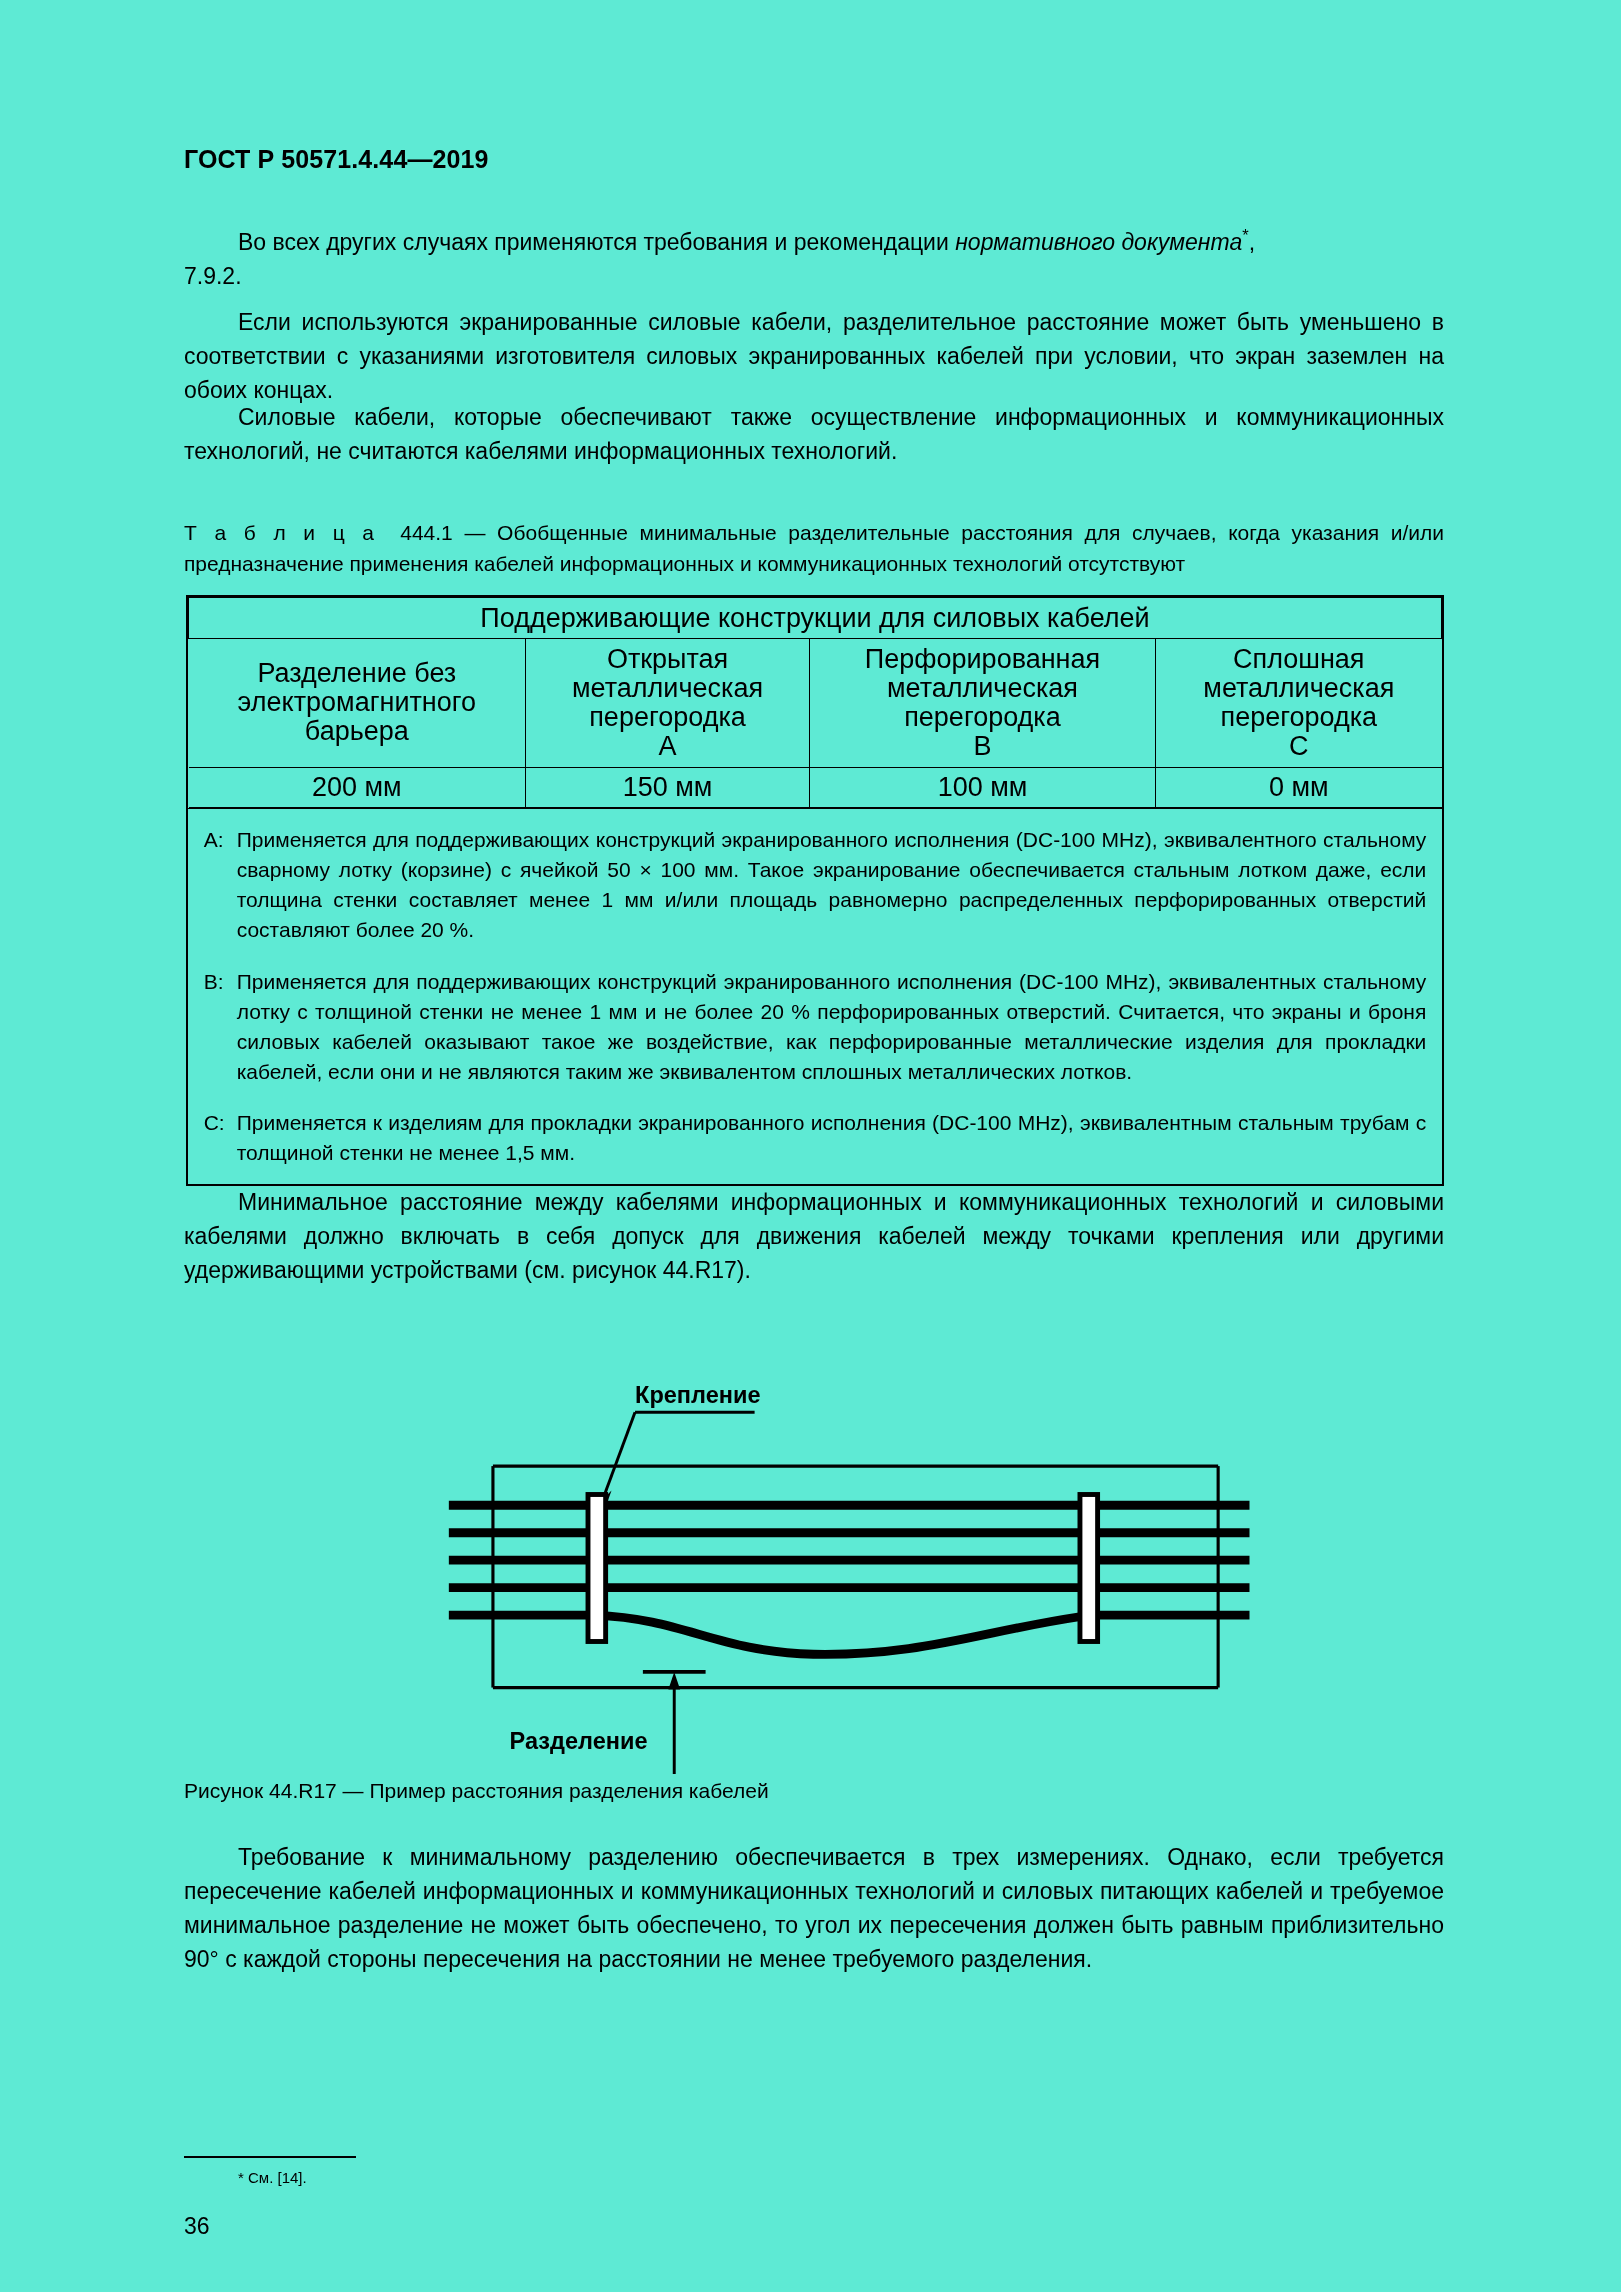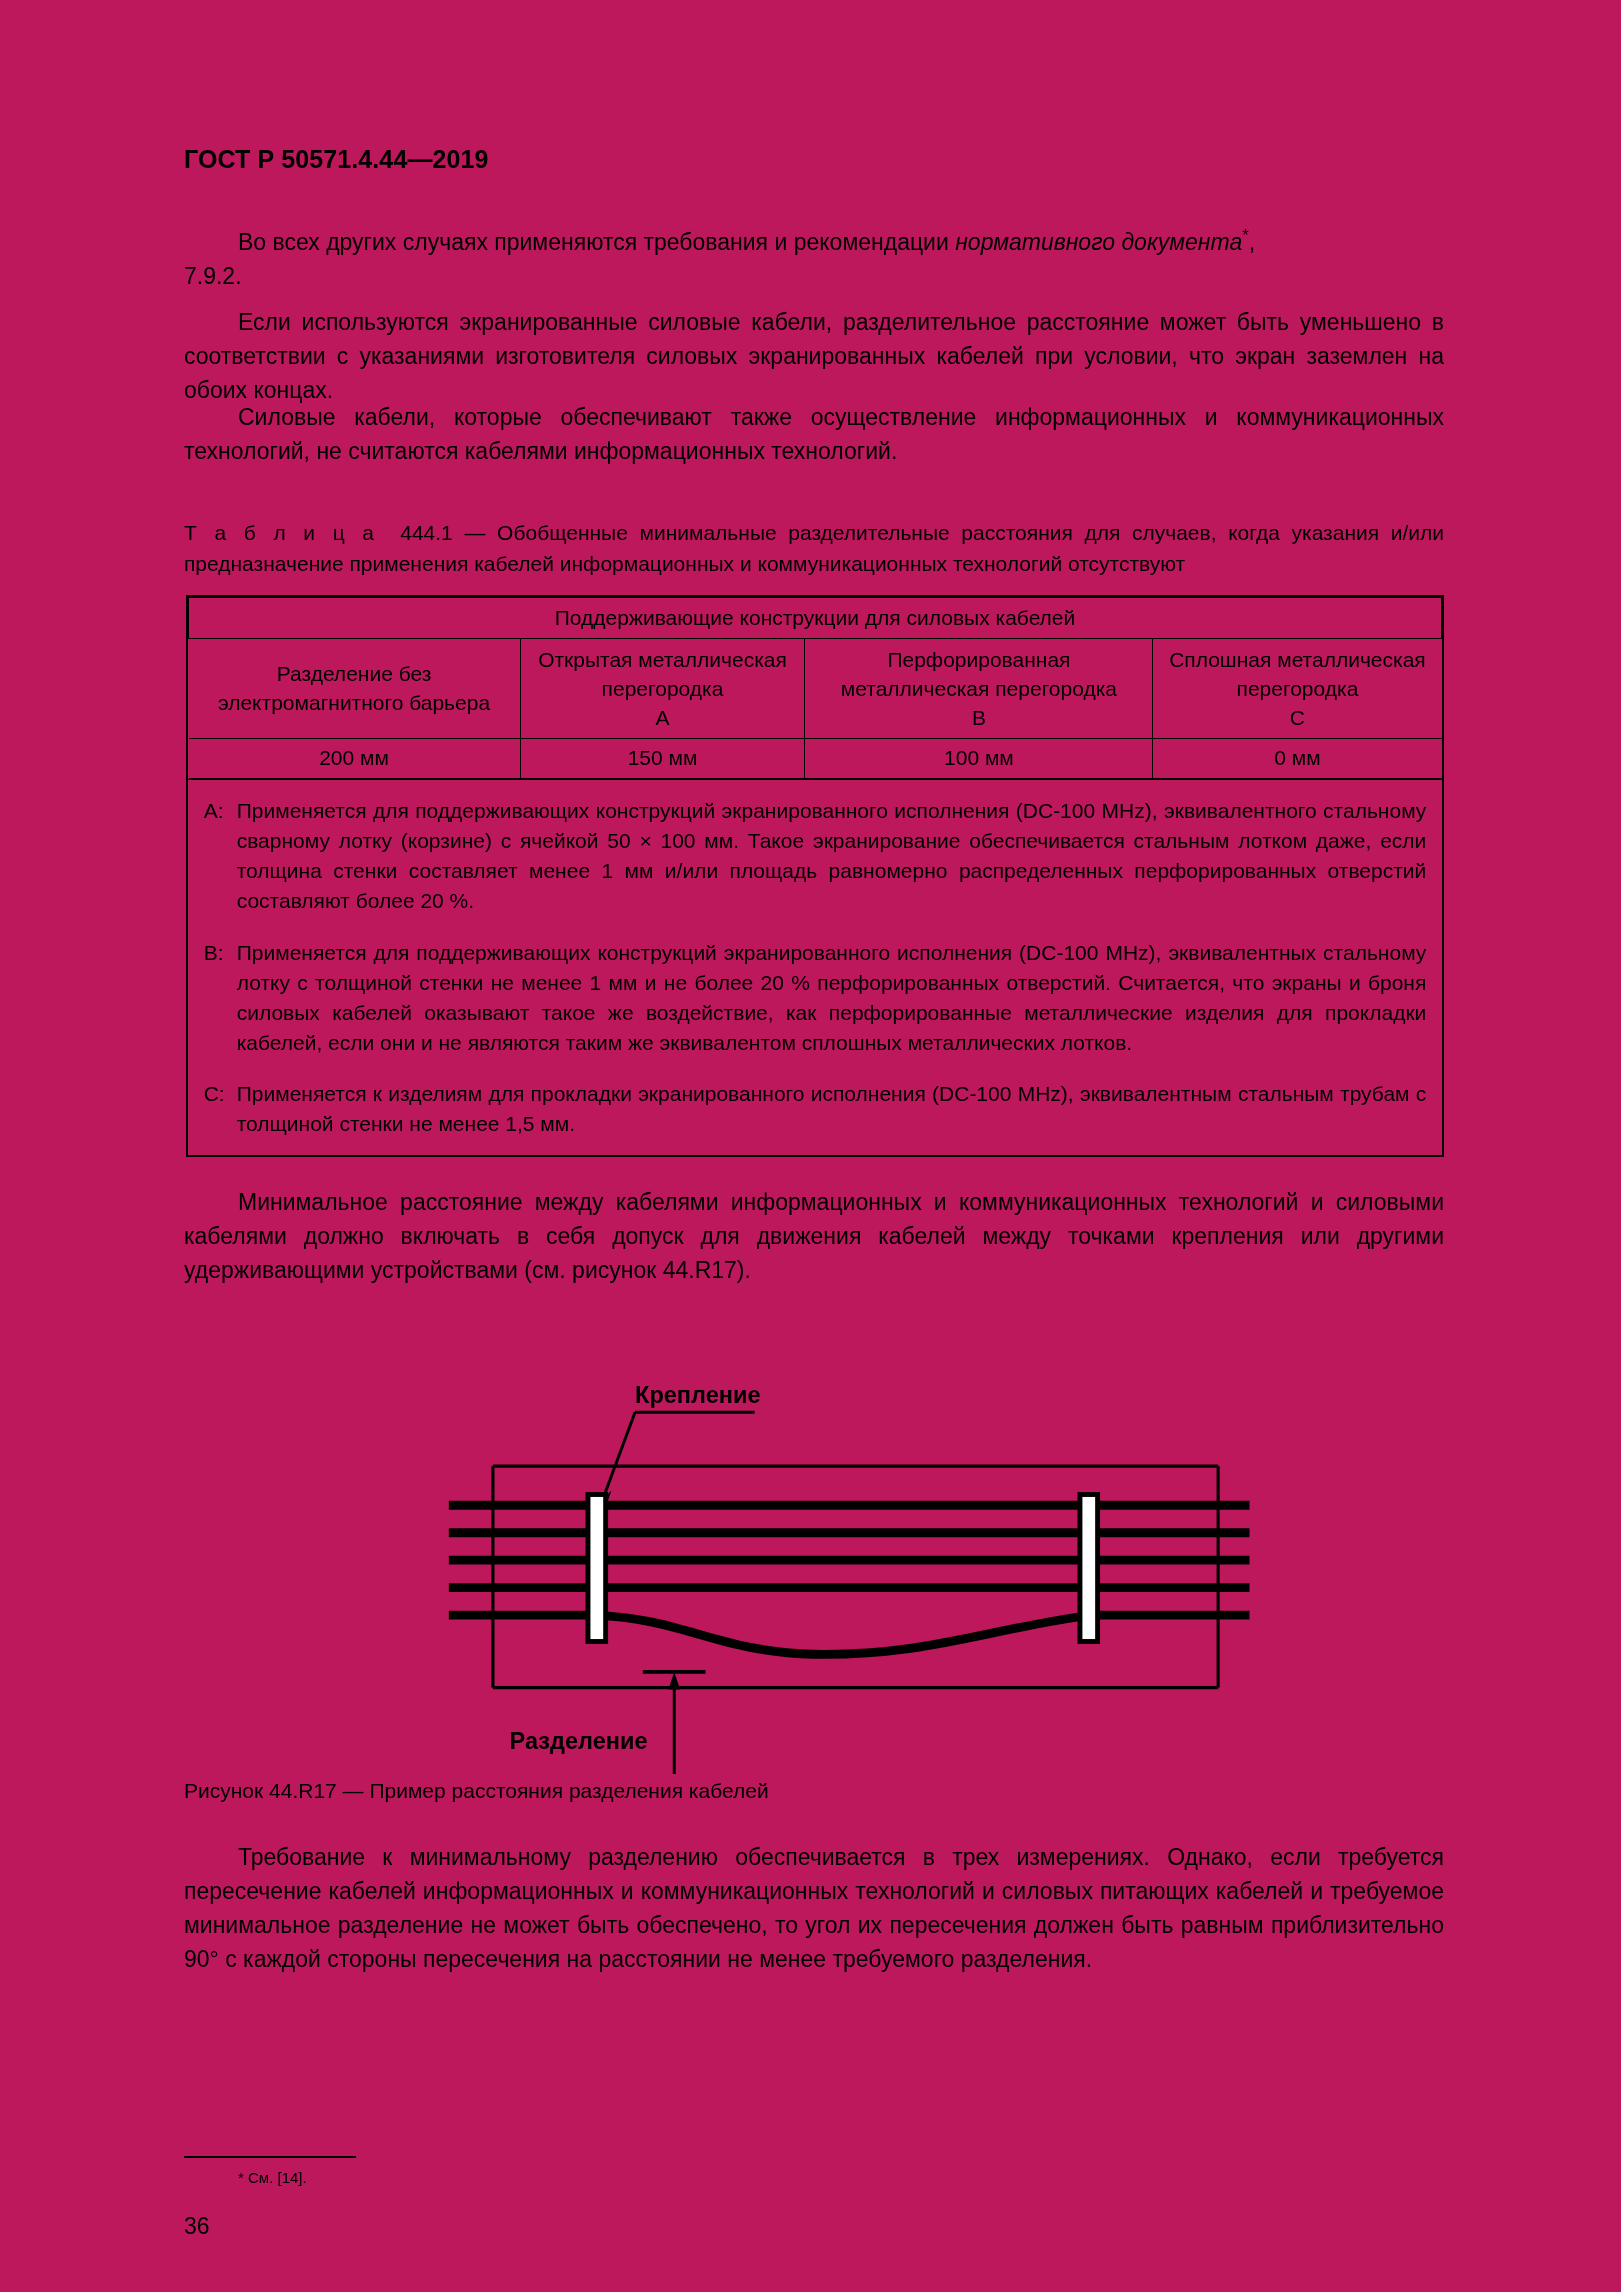--- a/index.html
+++ b/index.html
@@ -13,21 +13,21 @@
     font-family: "Liberation Sans", sans-serif;
     color: #000000;
     position: relative;
     overflow: hidden;
   }
   .page {
     position: absolute;
     left: 0; top: 0;
     width: 1621px;
     height: 2293px;
-    background: #be185d;
+    background: #5eead4;
   }
 
   
   .doc-header {
     position: absolute;
     left: 184px;
     top: 145px;
     font-size: 25px;
     font-weight: bold;
     letter-spacing: 0.1px;
@@ -75,21 +75,21 @@
     position: absolute;
     left: 186px;
     top: 595px;
     width: 1258px;
     border: 2.4px solid #000;
     box-sizing: border-box;
   }
   table.gost {
     border-collapse: collapse;
     width: 100%;
-    font-size: 21px;
+    font-size: 27px;
     line-height: 28px;
     padding-left: 44px;
   }
   table.gost td {
     border: 1.4px solid #000;
     text-align: center;
     vertical-align: middle;
     padding: 5.9px 7.8px;
   }
   td.head-span {

